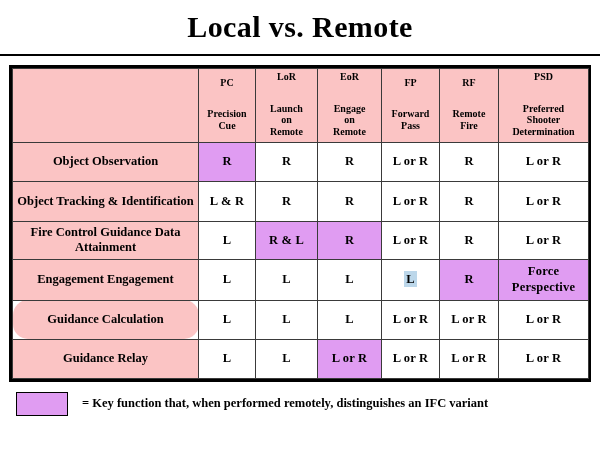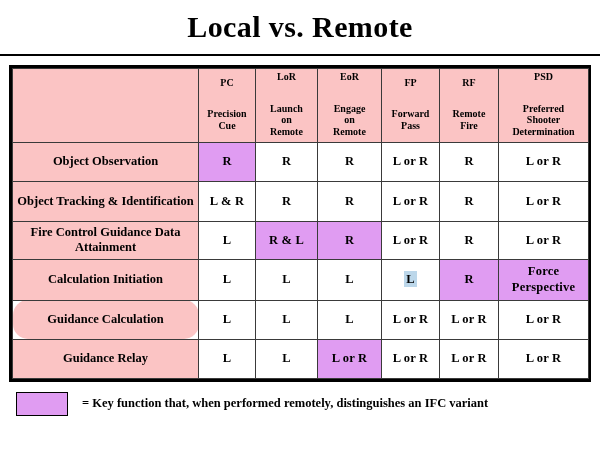--- a/index.html
+++ b/index.html
@@ -220,21 +220,21 @@
         <tr class="r2">
           <td class="row-label">Fire Control Guidance Data Attainment</td>
           <td class="val">L</td>
           <td class="val key">R &amp; L</td>
           <td class="val key">R</td>
           <td class="val">L or R</td>
           <td class="val">R</td>
           <td class="val">L or R</td>
         </tr>
         <tr class="r3">
-          <td class="row-label">Calculation Initiation</td>
+          <td class="row-label">Engagement Engagement</td>
           <td class="val">L</td>
           <td class="val">L</td>
           <td class="val">L</td>
           <td class="val"><span class="sel-text">L</span></td>
           <td class="val key">R</td>
           <td class="val key two-line"><span>Force<br>Perspective</span></td>
         </tr>
         <tr class="r4">
           <td class="row-label">Guidance Calculation</td>
           <td class="val">L</td>

